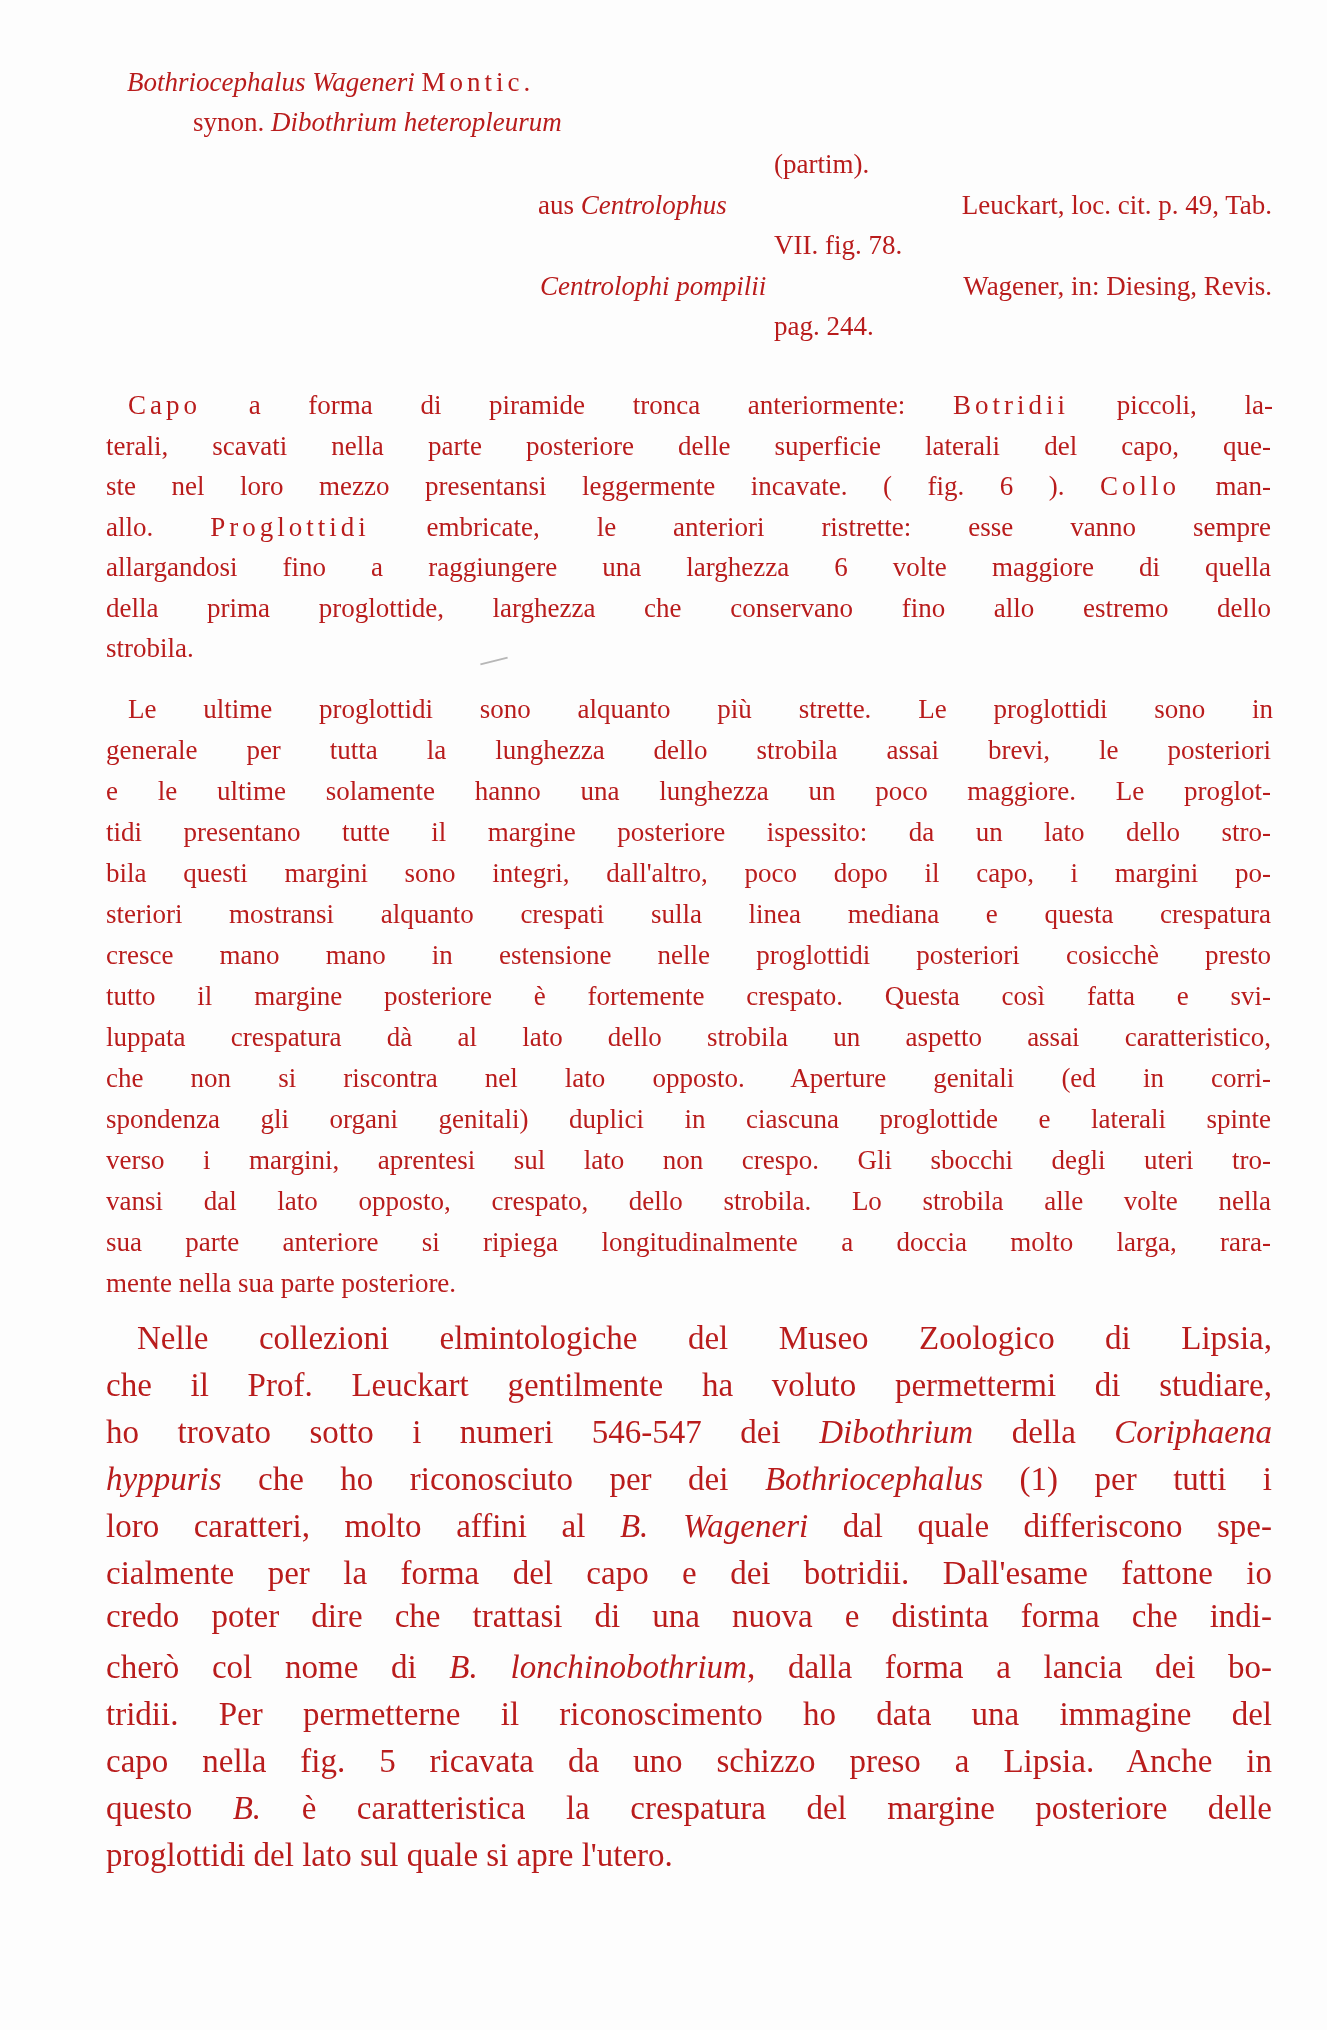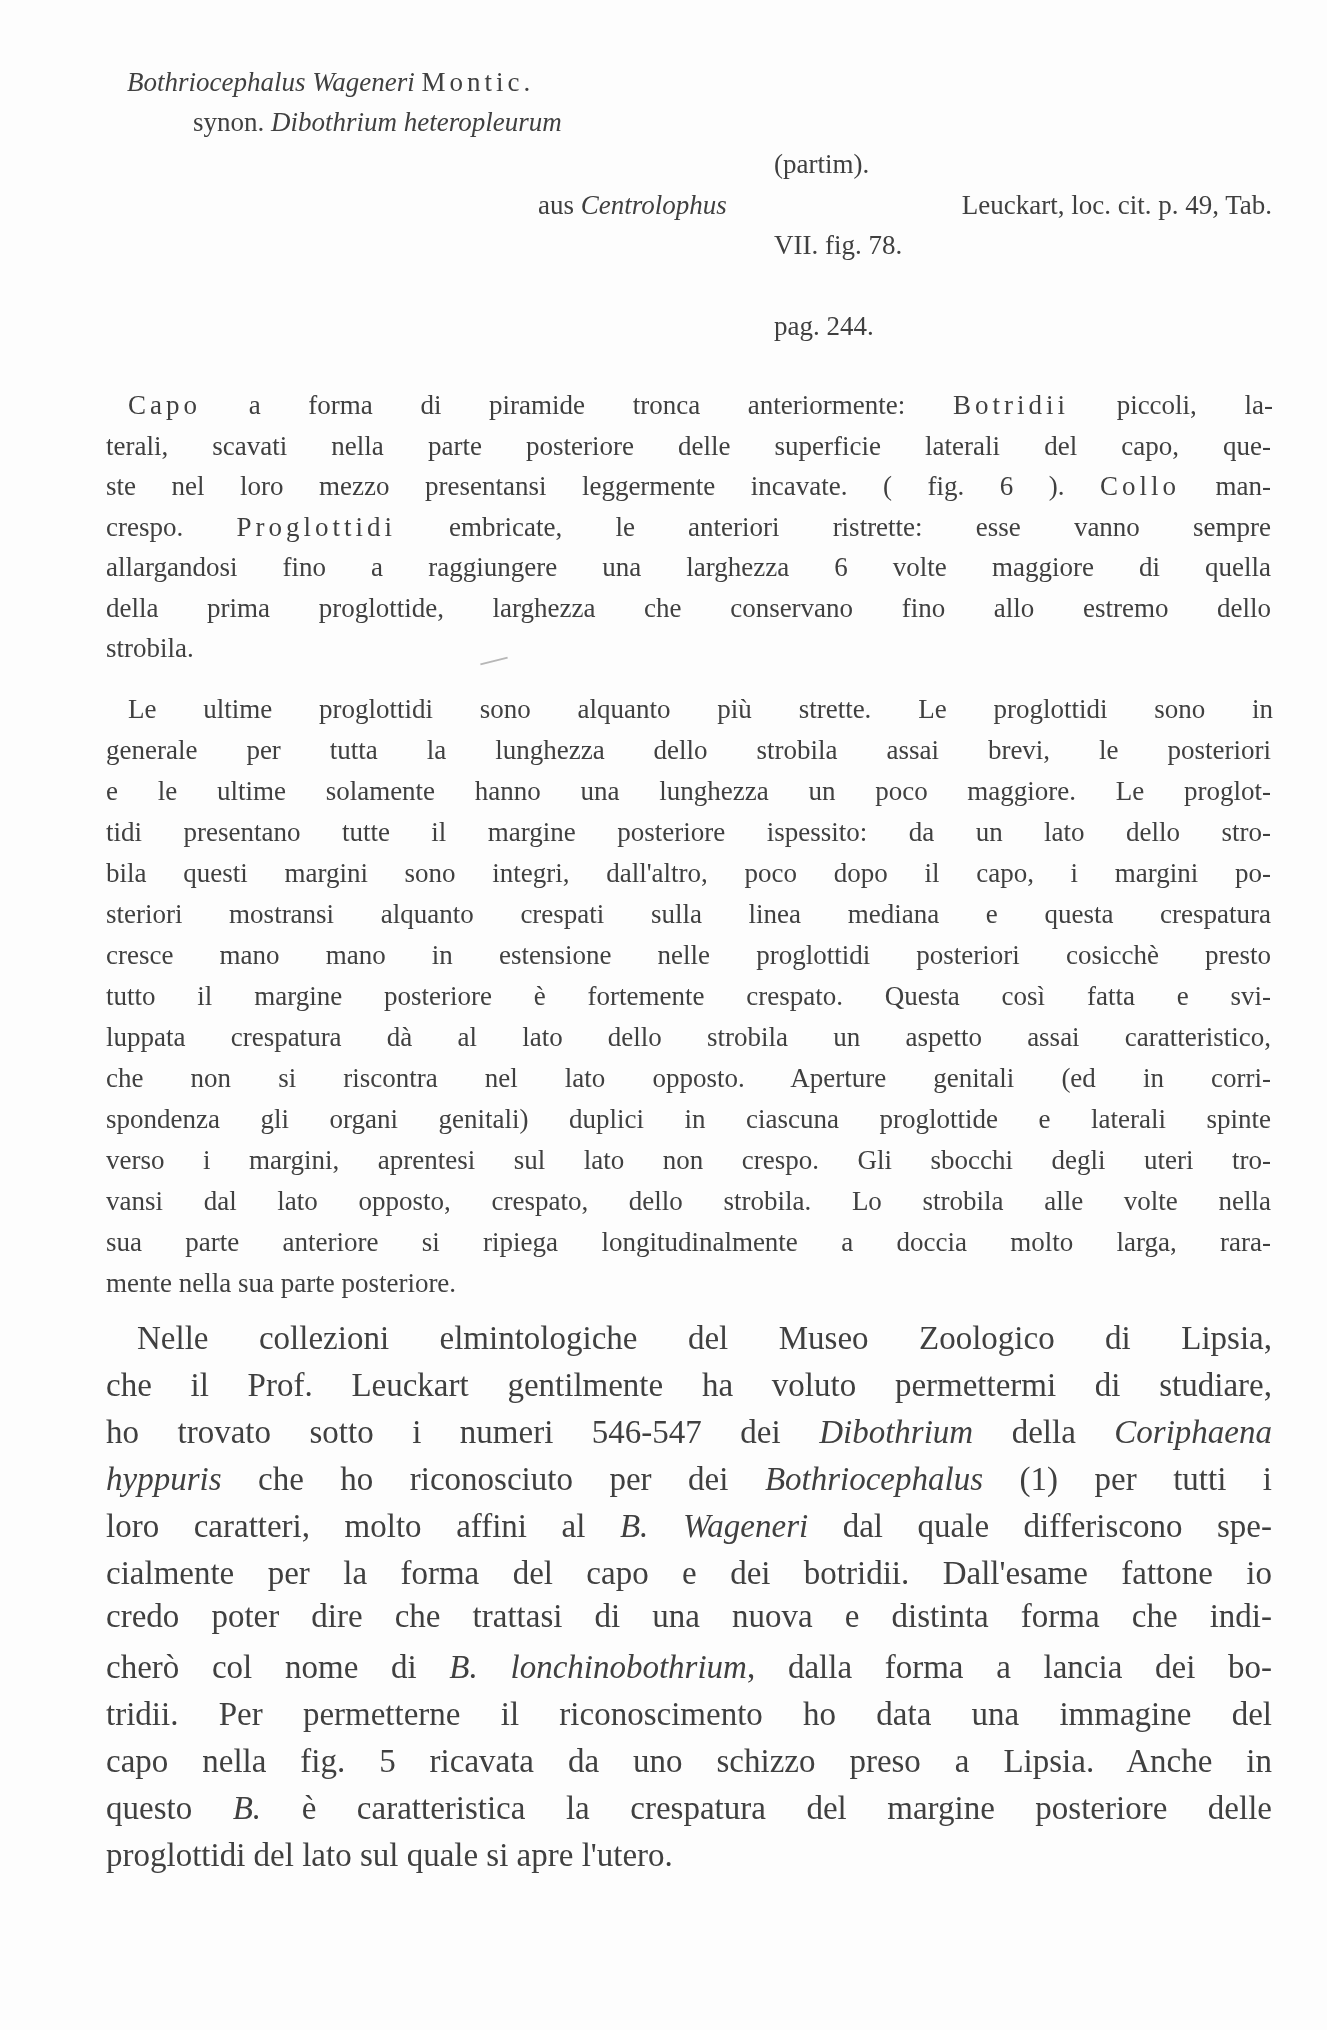--- a/index.html
+++ b/index.html
@@ -1,18 +1,18 @@
 <!DOCTYPE html>
 <html><head>
 <meta charset="utf-8">
 <style>
   html, body { margin: 0; padding: 0; background: #ffffff; }
   body { width: 1327px; height: 2030px; position: relative; overflow: hidden; color: #1a1a1a; }
   .page { position: absolute; left: 0; top: 0; width: 1327px; height: 2030px; background: #fdfdfd; }
-  .ln { position: absolute; white-space: nowrap; font-family: "Liberation Serif", "DejaVu Serif", serif; color: #404040; }
+  .ln { position: absolute; white-space: nowrap; font-family: "Liberation Serif", "DejaVu Serif", serif; color: #b91c1c; }
   .hd { font-size: 27px; line-height: 32px; }
   .body1 { font-size: 27px; line-height: 32px; }
   .body2 { font-size: 33px; line-height: 40px; }
   .just { text-align: justify; text-align-last: justify; }
   i, .it { font-style: italic; }
   .sp { letter-spacing: 4px; }
   .w1 { left: 106px; width: 1165px; }
   .smudge { position: absolute; left: 480px; top: 660px; width: 28px; height: 2px; background: #888; transform: rotate(-14deg); opacity: 0.6; }
 </style>
 </head>
@@ -31,32 +31,36 @@
   </div>
   <div class="ln hd" style="left:774px; top:148px;">(partim).</div>
 
   <div class="ln hd" style="left:538px; top:189px; width:734px;">
     <span>aus</span>
     <i>Centrolophus</i>
     <span style="position:absolute; right:0;">Leuckart, loc. cit. p. 49, Tab.</span>
   </div>
   <div class="ln hd" style="left:774px; top:229px;">VII. fig. 78.</div>
 
+  <div class="ln hd" style="left:540px; top:270px; width:732px;">
+    <i>Centrolophi pompilii</i>
+    <span style="position:absolute; right:0;">Wagener, in: Diesing, Revis.</span>
+  </div>
   <div class="ln hd" style="left:774px; top:310px;">pag. 244.</div>
 
   <div>
     <div class="ln body1 just" style="left:128px; width:1145px; top:389px;">
       <span class="sp">Capo</span><span> a forma di piramide tronca anteriormente: </span><span class="sp">Botridii</span><span> piccoli, la-</span>
     </div>
     <div class="ln body1 just w1" style="top:430px;">terali, scavati nella parte posteriore delle superficie laterali del capo, que-</div>
     <div class="ln body1 just w1" style="top:470px;">
       <span>ste nel loro mezzo presentansi leggermente incavate. ( fig. 6 ). </span><span class="sp">Collo</span><span> man-</span>
     </div>
     <div class="ln body1 just w1" style="top:511px;">
-      <span>crespo. </span><span class="sp">Proglottidi</span><span> embricate, le anteriori ristrette: esse vanno sempre</span>
+      <span>allo. </span><span class="sp">Proglottidi</span><span> embricate, le anteriori ristrette: esse vanno sempre</span>
     </div>
     <div class="ln body1 just w1" style="top:551px;">allargandosi fino a raggiungere una larghezza 6 volte maggiore di quella</div>
     <div class="ln body1 just w1" style="top:592px;">della prima proglottide, larghezza che conservano fino allo estremo dello</div>
     <div class="ln body1" style="left:106px; top:632px;">strobila.</div>
   </div>
   <div class="smudge"></div>
 
   <div>
     <div class="ln body1 just" style="left:128px; width:1145px; top:693px;">Le ultime proglottidi sono alquanto più strette. Le proglottidi sono in</div>
     <div class="ln body1 just w1" style="top:734px;">generale per tutta la lunghezza dello strobila assai brevi, le posteriori</div>

